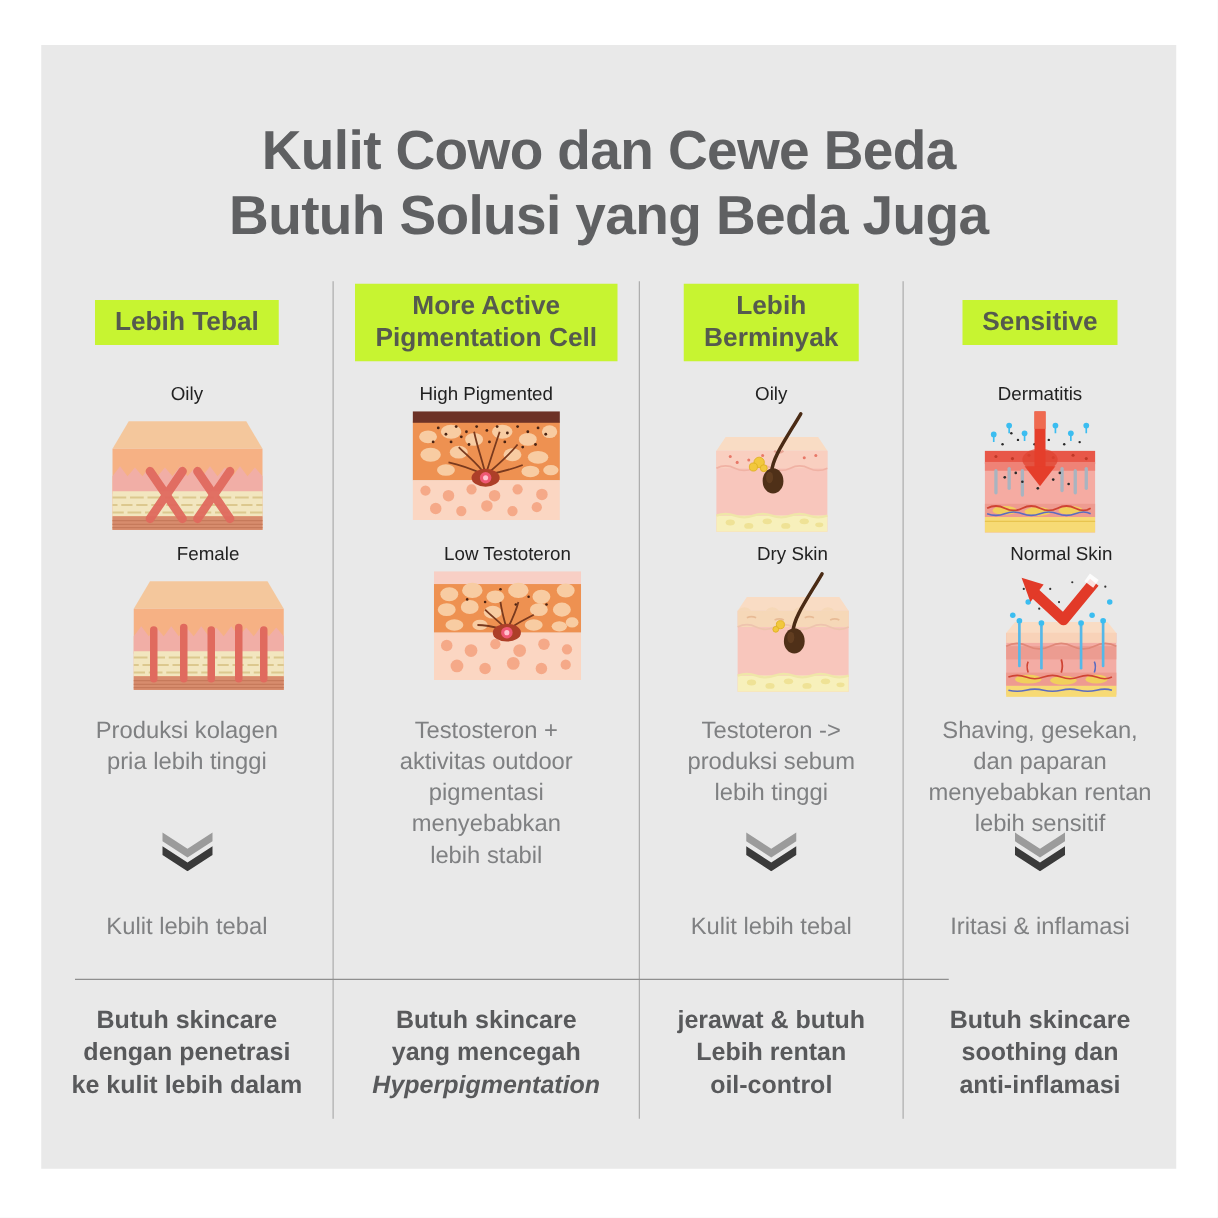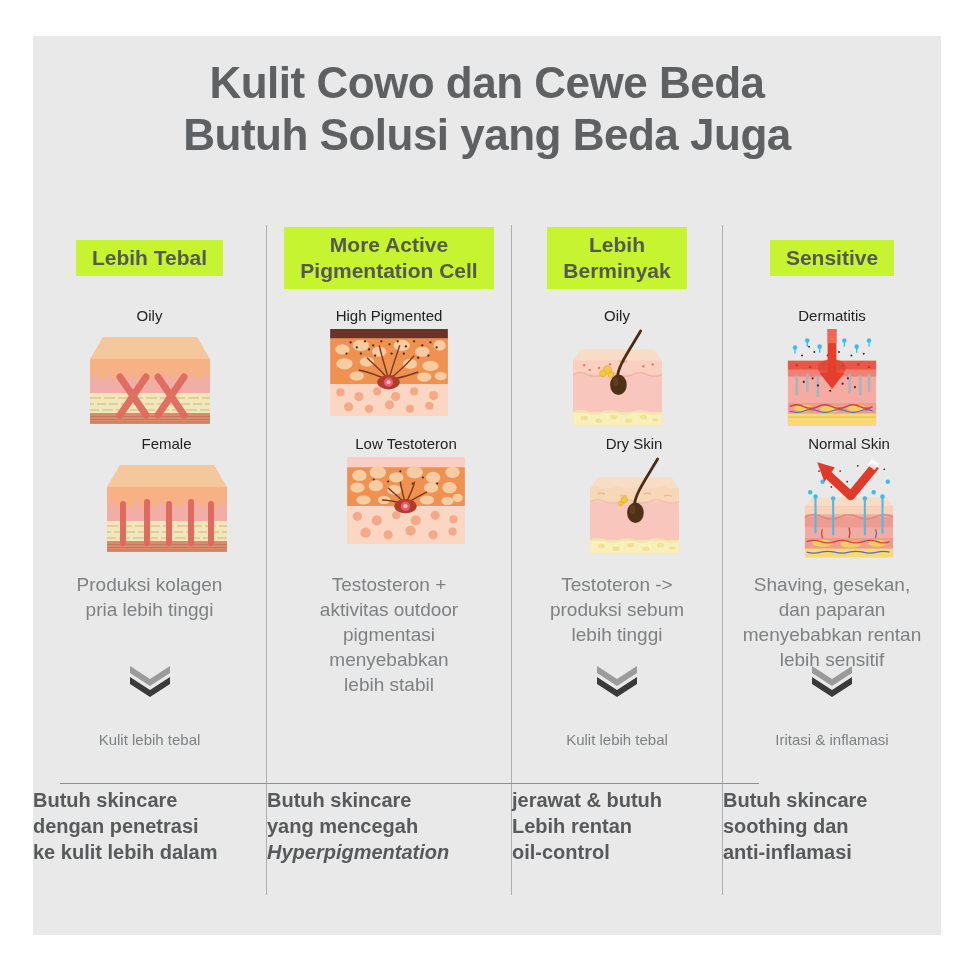--- a/index.html
+++ b/index.html
@@ -1,34 +1,34 @@
 <!DOCTYPE html>
 <html><head>
 <meta charset="utf-8">
 <style>
   * { box-sizing: border-box; margin: 0; padding: 0; }
   html,body { width: 974px; height: 974px; background: #ffffff; font-family: "Liberation Sans", sans-serif; }
   .page { position: relative; width: 974px; height: 974px; background: #ffffff; overflow: hidden; }
   .panel { position: absolute; left: 33px; top: 36px; width: 908px; height: 899px; background: #e9e9e9; }
-  .title { text-align: center; padding-top: 21px; font-weight: bold; font-size: 44px; line-height: 1.18; color: #5f6062; letter-spacing: -0.5px; }
+  .title { text-align: center; padding-top: 59px; font-weight: bold; font-size: 44px; line-height: 1.18; color: #5f6062; letter-spacing: -0.5px; }
   .columns { position: absolute; top: 189px; left: 0; width: 752px; display: grid; grid-template-columns: 234px 245px 211px 218px; }
   .column { position: relative; height: 670px; }
   .column.bordered { border-right: 1px solid #aeaeae; }
   .col-upper { position: relative; height: 558px; }
-  .col-lower { height: 112px; padding-top: 4px; text-align: left; }
+  .col-lower { height: 112px; padding-top: 20px; text-align: center; }
   .hdivider { position: absolute; top: 558px; left: 27px; right: 26px; height: 1px; background: #8f8f8f; }
   .zone-badge { position: absolute; top: 0; left: 0; right: 0; height: 66px; display: flex; align-items: center; justify-content: center; }
   .badge { display: inline-block; background: #c7f431; color: #555a4e; font-weight: bold; font-size: 21px; line-height: 1.25; text-align: center; padding: 5px 16px; }
   .zone-fig1 { position: absolute; top: 82px; left: 0; right: 0; text-align: center; }
   .zone-fig2 { position: absolute; top: 210px; left: 0; right: 0; text-align: center; padding-left: 34px; }
   .fig-label { font-size: 15px; color: #222222; margin-bottom: 5px; }
   .fig svg { display: block; margin: 0 auto; }
   .zone-desc { position: absolute; top: 347px; left: 2px; right: 2px; text-align: center; font-size: 19px; line-height: 1.32; color: #7f8082; }
   .zone-chevron { position: absolute; top: 440px; left: 0; right: 0; text-align: center; }
-  .zone-result { position: absolute; top: 506px; left: 0; right: 0; text-align: center; font-size: 15px; color: #7f8082; }
+  .zone-result { position: absolute; top: 506px; left: 0; right: 0; text-align: center; font-size: 19px; color: #7f8082; }
   .conclusion { font-weight: bold; font-size: 20px; line-height: 1.3; color: #58595b; }
   .italic { font-style: italic; }
 </style>
 </head>
 <body>
 
 <div class="page">
   <div class="panel">
 
     <div class="title">

